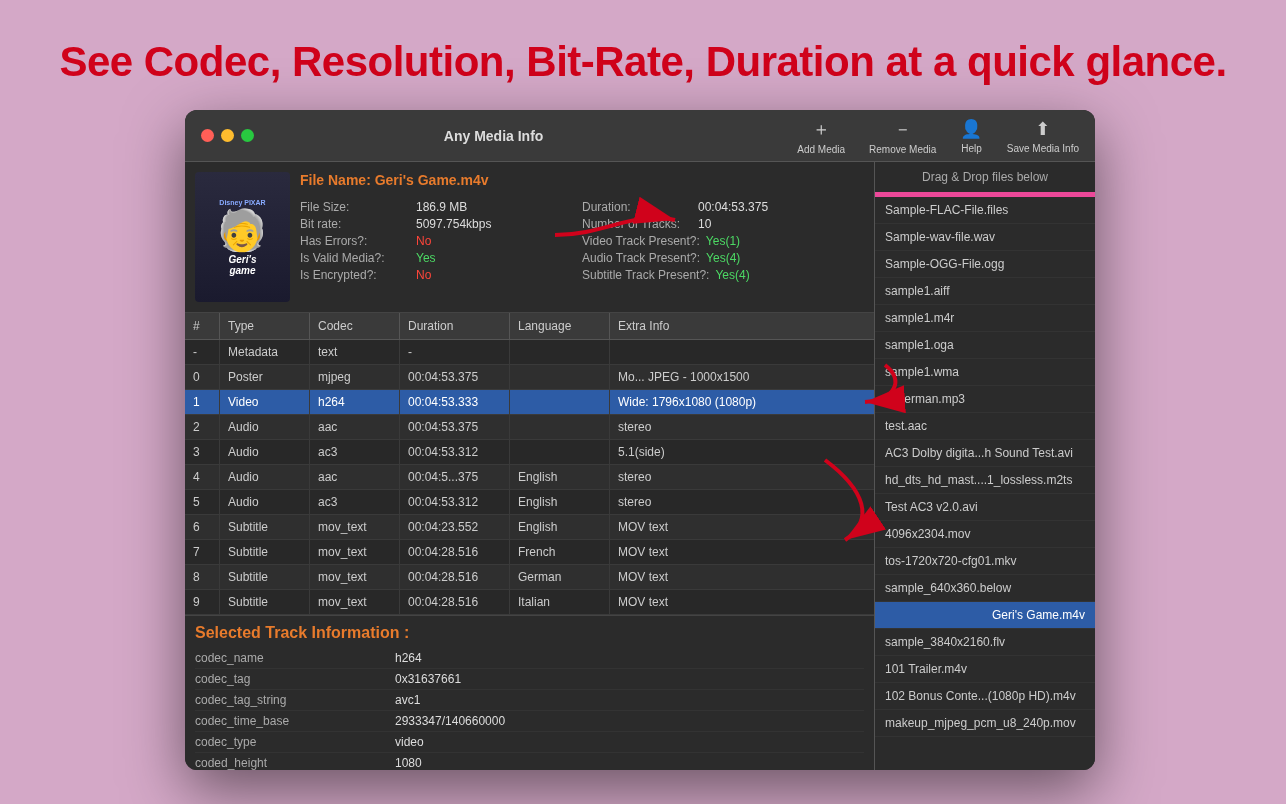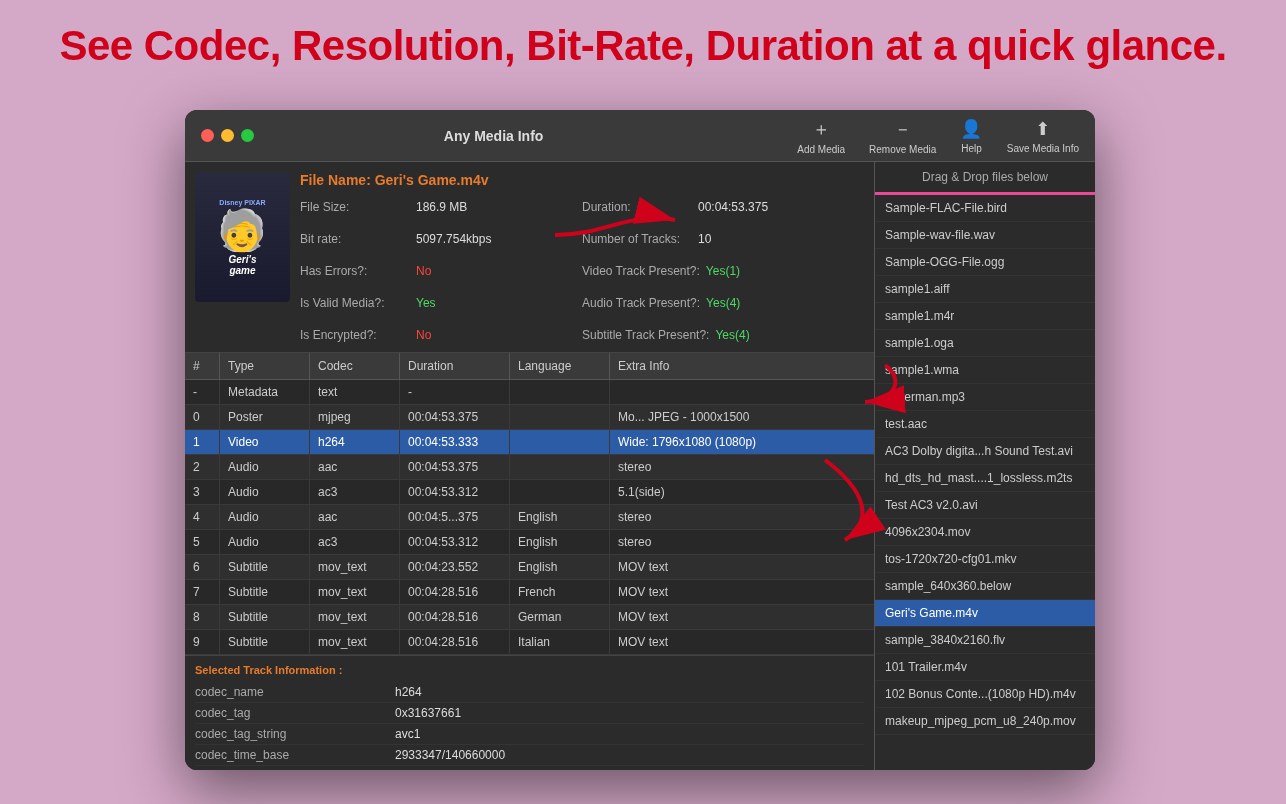--- a/index.html
+++ b/index.html
@@ -10,21 +10,21 @@
       font-family: -apple-system, BlinkMacSystemFont, 'Helvetica Neue', Arial, sans-serif;
       overflow: hidden;
       position: relative;
     }
 
     .headline {
       color: #d0021b;
       font-size: 42px;
       font-weight: 700;
       text-align: center;
-      padding: 22px 20px 18px;
+      padding: 38px 20px 18px;
       letter-spacing: -0.5px;
     }
 
     .app-window {
       position: absolute;
       top: 110px;
       left: 185px;
       width: 910px;
       height: 660px;
       background: #2b2b2b;
@@ -162,21 +162,21 @@
     }
     .meta-grid {
       display: grid;
       grid-template-columns: 1fr 1fr;
       gap: 3px 0;
       font-size: 12px;
     }
     .meta-col {
       display: flex;
       flex-direction: column;
-      gap: 18px;
+      gap: 3px;
     }
     .meta-row {
       display: flex;
       gap: 6px;
     }
     .meta-label {
       color: #aaa;
       min-width: 110px;
     }
     .meta-value {
@@ -226,21 +226,21 @@
 
     
     .track-info-area {
       flex: 1;
       overflow-y: auto;
       background: #2b2b2b;
       padding: 8px 10px;
     }
     .track-info-header {
       color: #e87b2c;
-      font-size: 11px;
+      font-size: 16px;
       font-weight: 600;
       margin-bottom: 6px;
     }
     .info-rows { font-size: 12px; }
     .info-row {
       display: flex;
       padding: 3px 0;
       border-bottom: 1px solid #333;
     }
     .info-key {
@@ -258,38 +258,38 @@
       background: #2b2b2b;
       display: flex;
       flex-direction: column;
       overflow: hidden;
     }
     .sidebar-header {
       color: #aaa;
       font-size: 12px;
       text-align: center;
       padding: 8px;
-      border-bottom: 3px solid #ec4899;
+      border-bottom: 5px solid #ec4899;
       flex-shrink: 0;
     }
     .file-list {
       flex: 1;
       overflow-y: auto;
     }
     .file-item {
       padding: 6px 10px;
       font-size: 12px;
       color: #ccc;
       border-bottom: 1px solid #333;
       cursor: pointer;
       white-space: nowrap;
       overflow: hidden;
       text-overflow: ellipsis;
     }
-    .file-item.active { background: #2d5ca6; color: #fff; }
+    .file-item.active { background: #2d5ca6; color: #fff; text-align: right; }
 
     
     ::-webkit-scrollbar { width: 6px; }
     ::-webkit-scrollbar-track { background: #2b2b2b; }
     ::-webkit-scrollbar-thumb { background: #555; border-radius: 3px; }
   </style>
 </head>
 <body>
 
 <div class="headline">See Codec, Resolution, Bit-Rate, Duration at a quick glance.</div>
@@ -514,21 +514,21 @@
     <span class="info-key">coded_height</span>
     <span class="info-val">1080</span>
   </div>
           </div>
       </div>
     </div>
 
     <div class="right-sidebar">
       <div class="sidebar-header">Drag &amp; Drop files below</div>
       <div class="file-list" id="file-list">
-      <div class="file-item">Sample-FLAC-File.bird</div>
+      <div class="file-item">Sample-FLAC-File.files</div>
           <div class="file-item">Sample-wav-file.wav</div>
           <div class="file-item">Sample-OGG-File.ogg</div>
           <div class="file-item">sample1.aiff</div>
           <div class="file-item">sample1.m4r</div>
           <div class="file-item">sample1.oga</div>
           <div class="file-item">sample1.wma</div>
           <div class="file-item">superman.mp3</div>
           <div class="file-item">test.aac</div>
           <div class="file-item">AC3 Dolby digita...h Sound Test.avi</div>
           <div class="file-item">hd_dts_hd_mast....1_lossless.m2ts</div>

